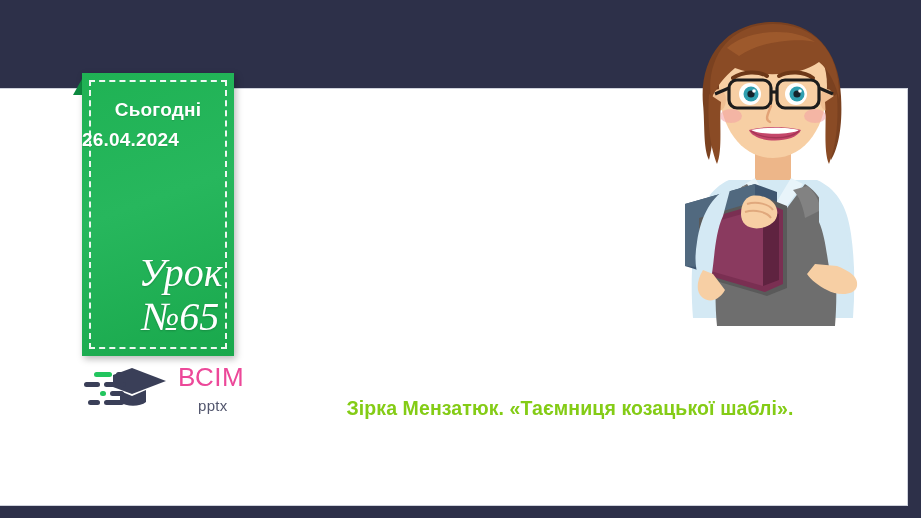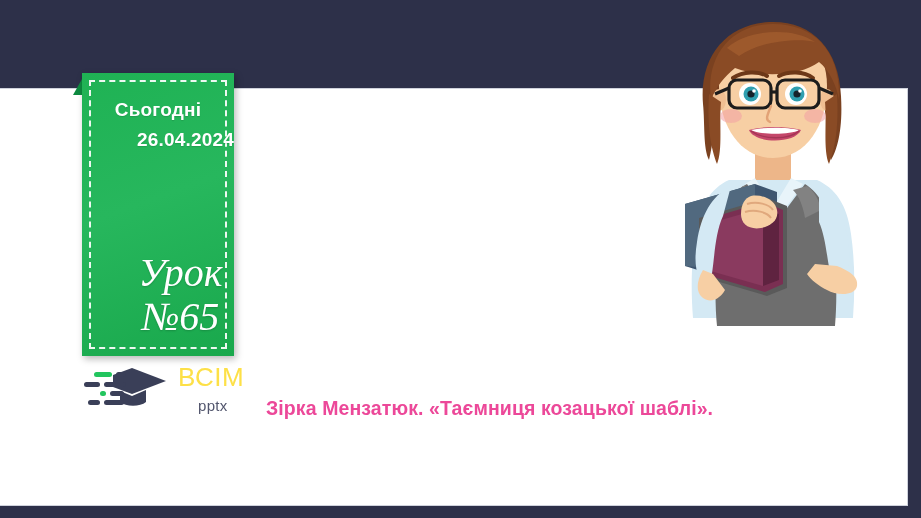--- a/index.html
+++ b/index.html
@@ -81,21 +81,21 @@
     line-height: 30px;
     letter-spacing: .2px;
     text-shadow: 0 1px 1px rgba(0,0,0,.12);
   }
 
   .lesson-date {
     position: absolute;
     left: 0;
     right: 0;
     top: 52px;
-    text-align: right;
+    text-align: left;
     color: #ffffff;
     font-size: 19px;
     font-weight: bold;
     line-height: 30px;
     letter-spacing: .2px;
     text-shadow: 0 1px 1px rgba(0,0,0,.12);
   }
 
   .lesson-word,
   .lesson-number {
@@ -133,42 +133,43 @@
     flex-direction: column;
     align-items: flex-start;
     line-height: 1;
     color: #2d3049;
   }
 
   .logo-title {
     font-size: 26px;
     font-weight: normal;
     letter-spacing: .5px;
-    color: #fde047;
+    color: #ec4899;
   }
 
   .logo-sub {
     font-size: 15px;
     color: #53576e;
     margin-top: 8px;
     margin-left: 20px;
     letter-spacing: .3px;
   }
 
   
   .slide-title {
     position: absolute;
     left: 266px;
     top: 393px;
     width: 608px;
-    color: #ec4899;
+    color: #84cc16;
     font-size: 19.5px;
     font-weight: bold;
     line-height: 31px;
     letter-spacing: .1px;
+    text-align: center;
   }
 
   
   .teacher {
     position: absolute;
     left: 651px;
     top: 8px;
     width: 272px;
     height: 322px;
   }

